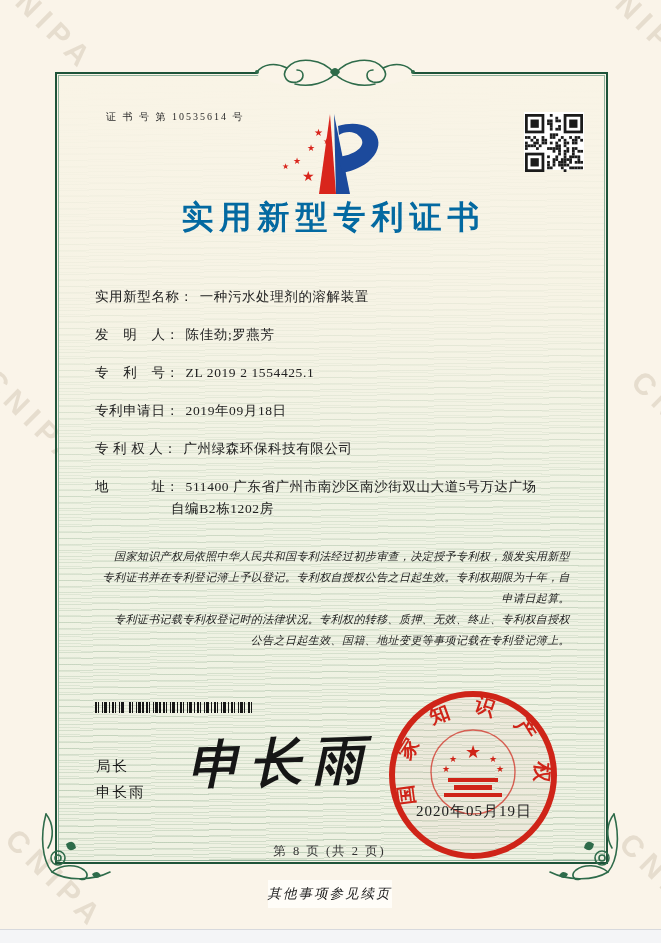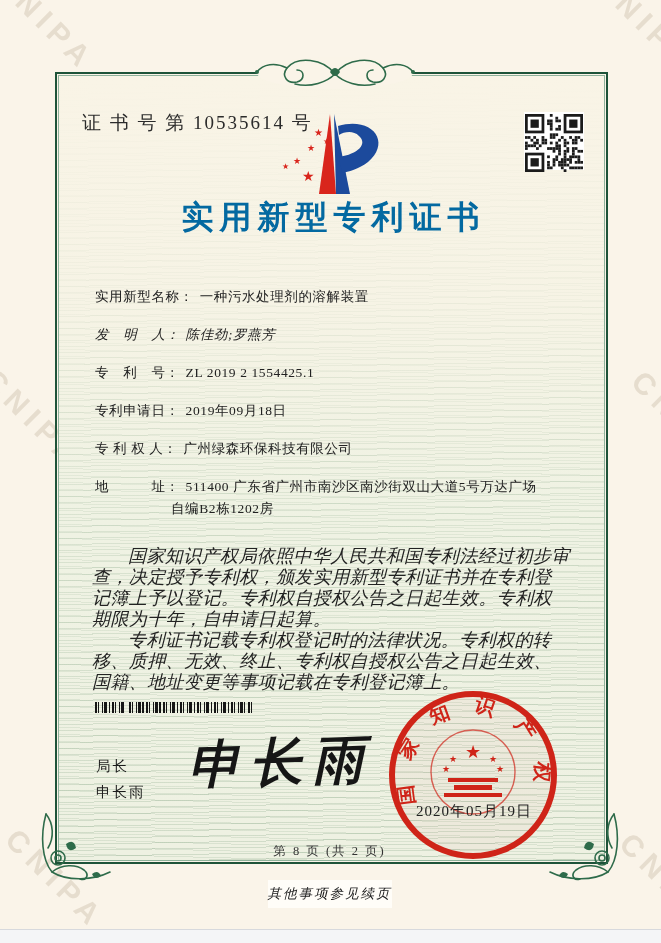--- a/index.html
+++ b/index.html
@@ -13,30 +13,30 @@
   
   .frame{position:absolute;left:55px;top:72px;width:549px;height:788px;
          border:2.5px solid #1e5339;}
   .frame-inner{position:absolute;left:1px;top:1px;right:1px;bottom:1px;
          border:1px solid #8fb29b;
          background-color:#eef1e2;
          background-image:
            linear-gradient(180deg,#f9f4e6 0%,rgba(249,244,230,0.75) 28%,rgba(242,245,230,0.28) 55%,rgba(236,242,227,0) 100%),
            repeating-linear-gradient(179deg,rgba(122,158,124,0.26) 0 1px,rgba(0,0,0,0) 1px 6px),
            repeating-linear-gradient(181.5deg,rgba(122,158,124,0.18) 0 1px,rgba(0,0,0,0) 1px 7px);}
-  .cert-no{left:82px;top:110px;font-size:19px;letter-spacing:2px;color:#2b2b2b;}
+  .cert-no{left:106px;top:110px;font-size:10px;letter-spacing:2px;color:#2b2b2b;}
   .qr{left:524px;top:112px;width:60px;height:58px;background:#fff;padding:0;}
   .title{left:59px;top:196px;width:549px;text-align:center;font-size:32px;font-weight:bold;
          letter-spacing:6px;color:#0369a1;}
   .field{position:absolute;left:95px;white-space:nowrap;font-size:13.5px;color:#222;letter-spacing:0.6px;}
   .field .lbl{margin-right:6px;margin-top:33px;}
   .addr2{padding-left:76px;margin-top:4px;}
   .grant-no{position:absolute;left:345px;top:0;}
-  .paras{left:92px;top:546px;width:478px;font-size:18px;line-height:21px;color:#222;
-         font-style:italic;letter-spacing:0.4px;}
+  .paras{left:92px;top:546px;width:478px;font-size:11px;line-height:21px;color:#222;
+         font-style:italic;letter-spacing:0.4px;text-align:right;}
   .paras p{margin:0;text-indent:2em;}
   .barcode{left:95px;top:702px;width:160px;height:11px;
     background:repeating-linear-gradient(90deg,#161616 0 2px,transparent 2px 3px,#161616 3px 4px,
       transparent 4px 7px,#161616 7px 8px,transparent 8px 9px,#161616 9px 12px,transparent 12px 13.5px,
       #161616 13.5px 14.5px,transparent 14.5px 17px);}
   .director{font-family:"Liberation Sans","DejaVu Sans",sans-serif;font-size:14.5px;color:#1c1c1c;letter-spacing:2px;}
   .signature{left:188px;top:728px;font-size:52px;color:#161616;font-style:italic;font-weight:bold;
              letter-spacing:10px;transform:rotate(-2deg);font-family:"DejaVu Serif",serif;}
   .seal{left:384px;top:686px;width:178px;height:178px;}
   .seal-date{left:394px;top:802px;width:160px;text-align:center;font-size:15px;color:#222;
@@ -252,21 +252,21 @@
     <span class="logo-star" style="left:17px;top:47px;font-size:9px;">★</span>
     <span class="logo-star" style="left:6px;top:53px;font-size:8px;">★</span>
     <span class="logo-star" style="left:26px;top:60px;font-size:14px;">★</span>
   </div>
 
   <div class="abs title">实用新型专利证书</div>
 
   <div class="field" style="top:288px;">
     <span class="lbl">实用新型名称：</span><span>一种污水处理剂的溶解装置</span>
   </div>
-  <div class="field" style="top:326px;font-style:italic;">
+  <div class="field" style="top:326px;">
     <span class="lbl">发　明　人：</span><span>陈佳劲;罗燕芳</span>
   </div>
   <div class="field" style="top:364px;">
     <span class="lbl">专　利　号：</span><span>ZL 2019 2 1554425.1</span>
   </div>
   <div class="field" style="top:402px;">
     <span class="lbl">专利申请日：</span><span>2019年09月18日</span>
   </div>
   <div class="field" style="top:440px;">
     <span class="lbl">专 利 权 人：</span><span>广州绿森环保科技有限公司</span>

